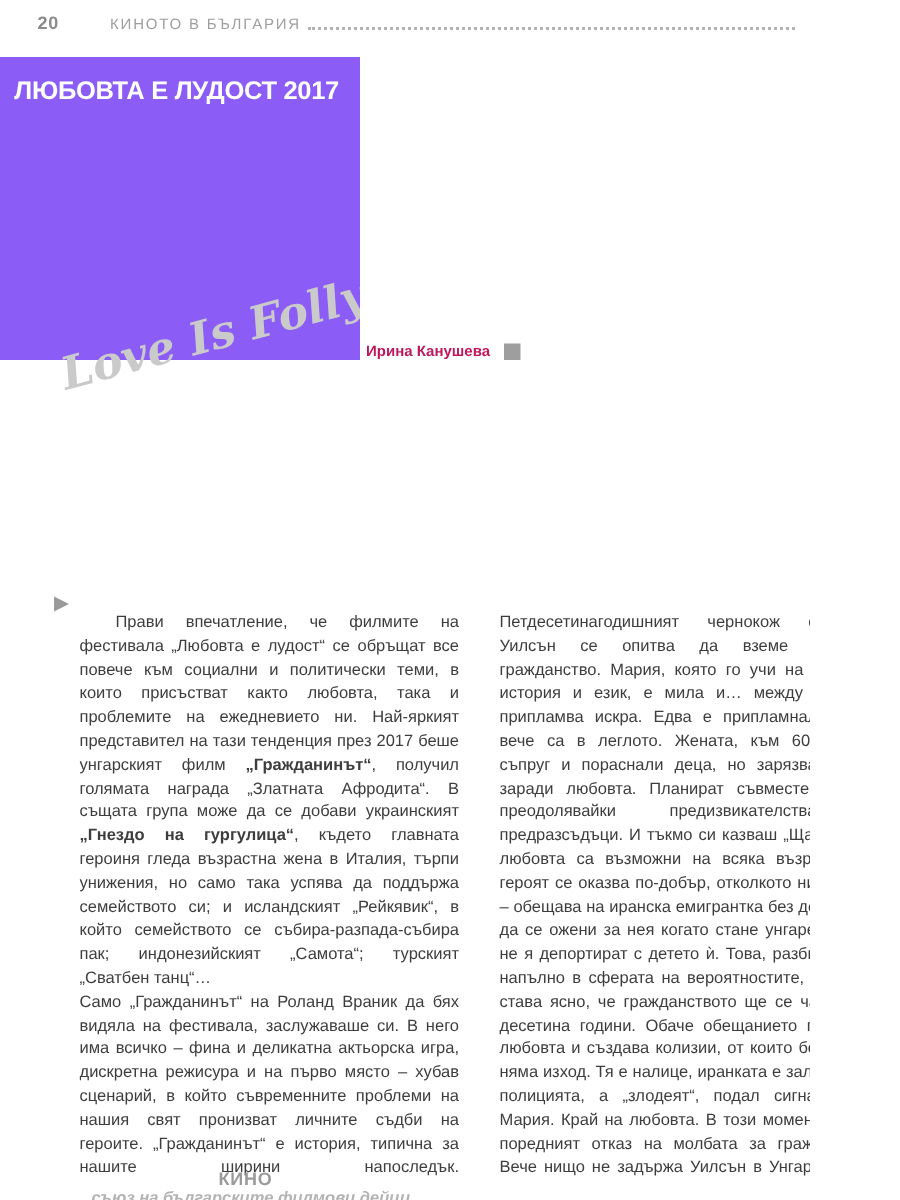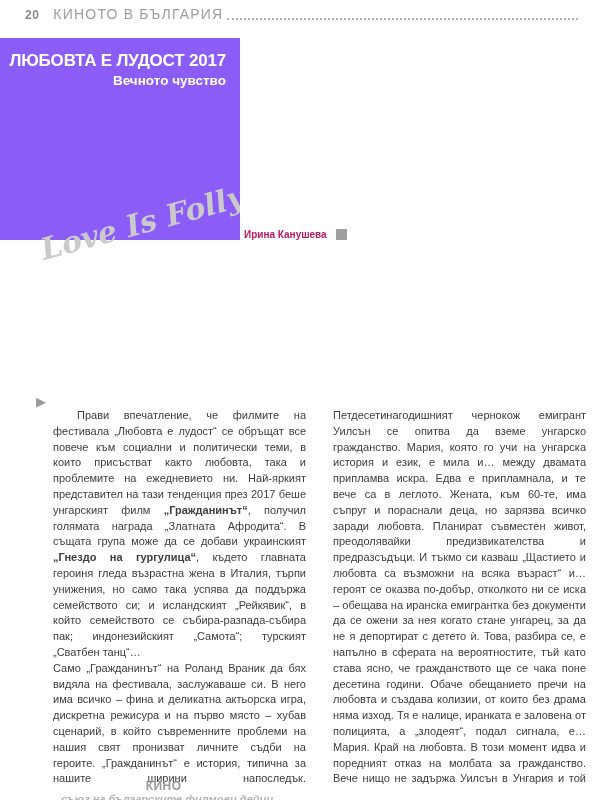--- a/index.html
+++ b/index.html
@@ -1,30 +1,30 @@
 <!DOCTYPE html>
 <html lang="bg"><head>
 <meta charset="utf-8">
 <style>
   html,body { margin:0; padding:0; background:#fff; }
   .page {
     position:relative; width:540px; height:800px; background:#ffffff;
-    font-family:"Liberation Sans", sans-serif; overflow:hidden;padding-left:48px;
+    font-family:"Liberation Sans", sans-serif; overflow:hidden;
   }
 
   
   .header {
     position:absolute; top:8px; left:25px; right:10px;
     display:flex; align-items:flex-end; height:14px;
   }
   .page-num {
     font-size:12px; font-weight:bold; color:#8c8c8c; letter-spacing:0.5px;
   }
   .section-title {
-    margin-left:14px; font-size:14px; color:#9e9e9e; letter-spacing:1.2px;
+    margin-left:34px; font-size:10px; color:#9e9e9e; letter-spacing:1.2px;
     white-space:nowrap;
   }
   .dotleader {
     flex:1; height:0; border-bottom:2px dotted #b4b4b4; margin:0 0 2px 4px;
   }
 
   
   .title-box {
     position:absolute; left:0; top:38px; width:240px; height:202px;
     background:#8b5cf6;
@@ -78,21 +78,20 @@
 <div class="page">
 
   <div class="header">
     <span class="page-num">20</span>
     <span class="section-title">КИНОТО В БЪЛГАРИЯ</span>
     <span class="dotleader"></span>
   </div>
 
   <div class="title-box">
     <div class="film-title">ЛЮБОВТА Е ЛУДОСТ 2017</div>
-    <div class="film-subtitle">Вечното чувство</div>
     <svg class="script-logo" width="210" height="90" viewBox="0 0 210 90">
       <text x="14" y="72" transform="rotate(-15 14 72)" font-family="DejaVu Serif, serif" font-style="italic" font-weight="bold" font-size="30" fill="#cacaca">Love Is Folly</text>
     </svg>
   </div>
 
   <div class="byline">
     <span class="author">Ирина Канушева</span>
     <span class="sq"></span>
   </div>
 

